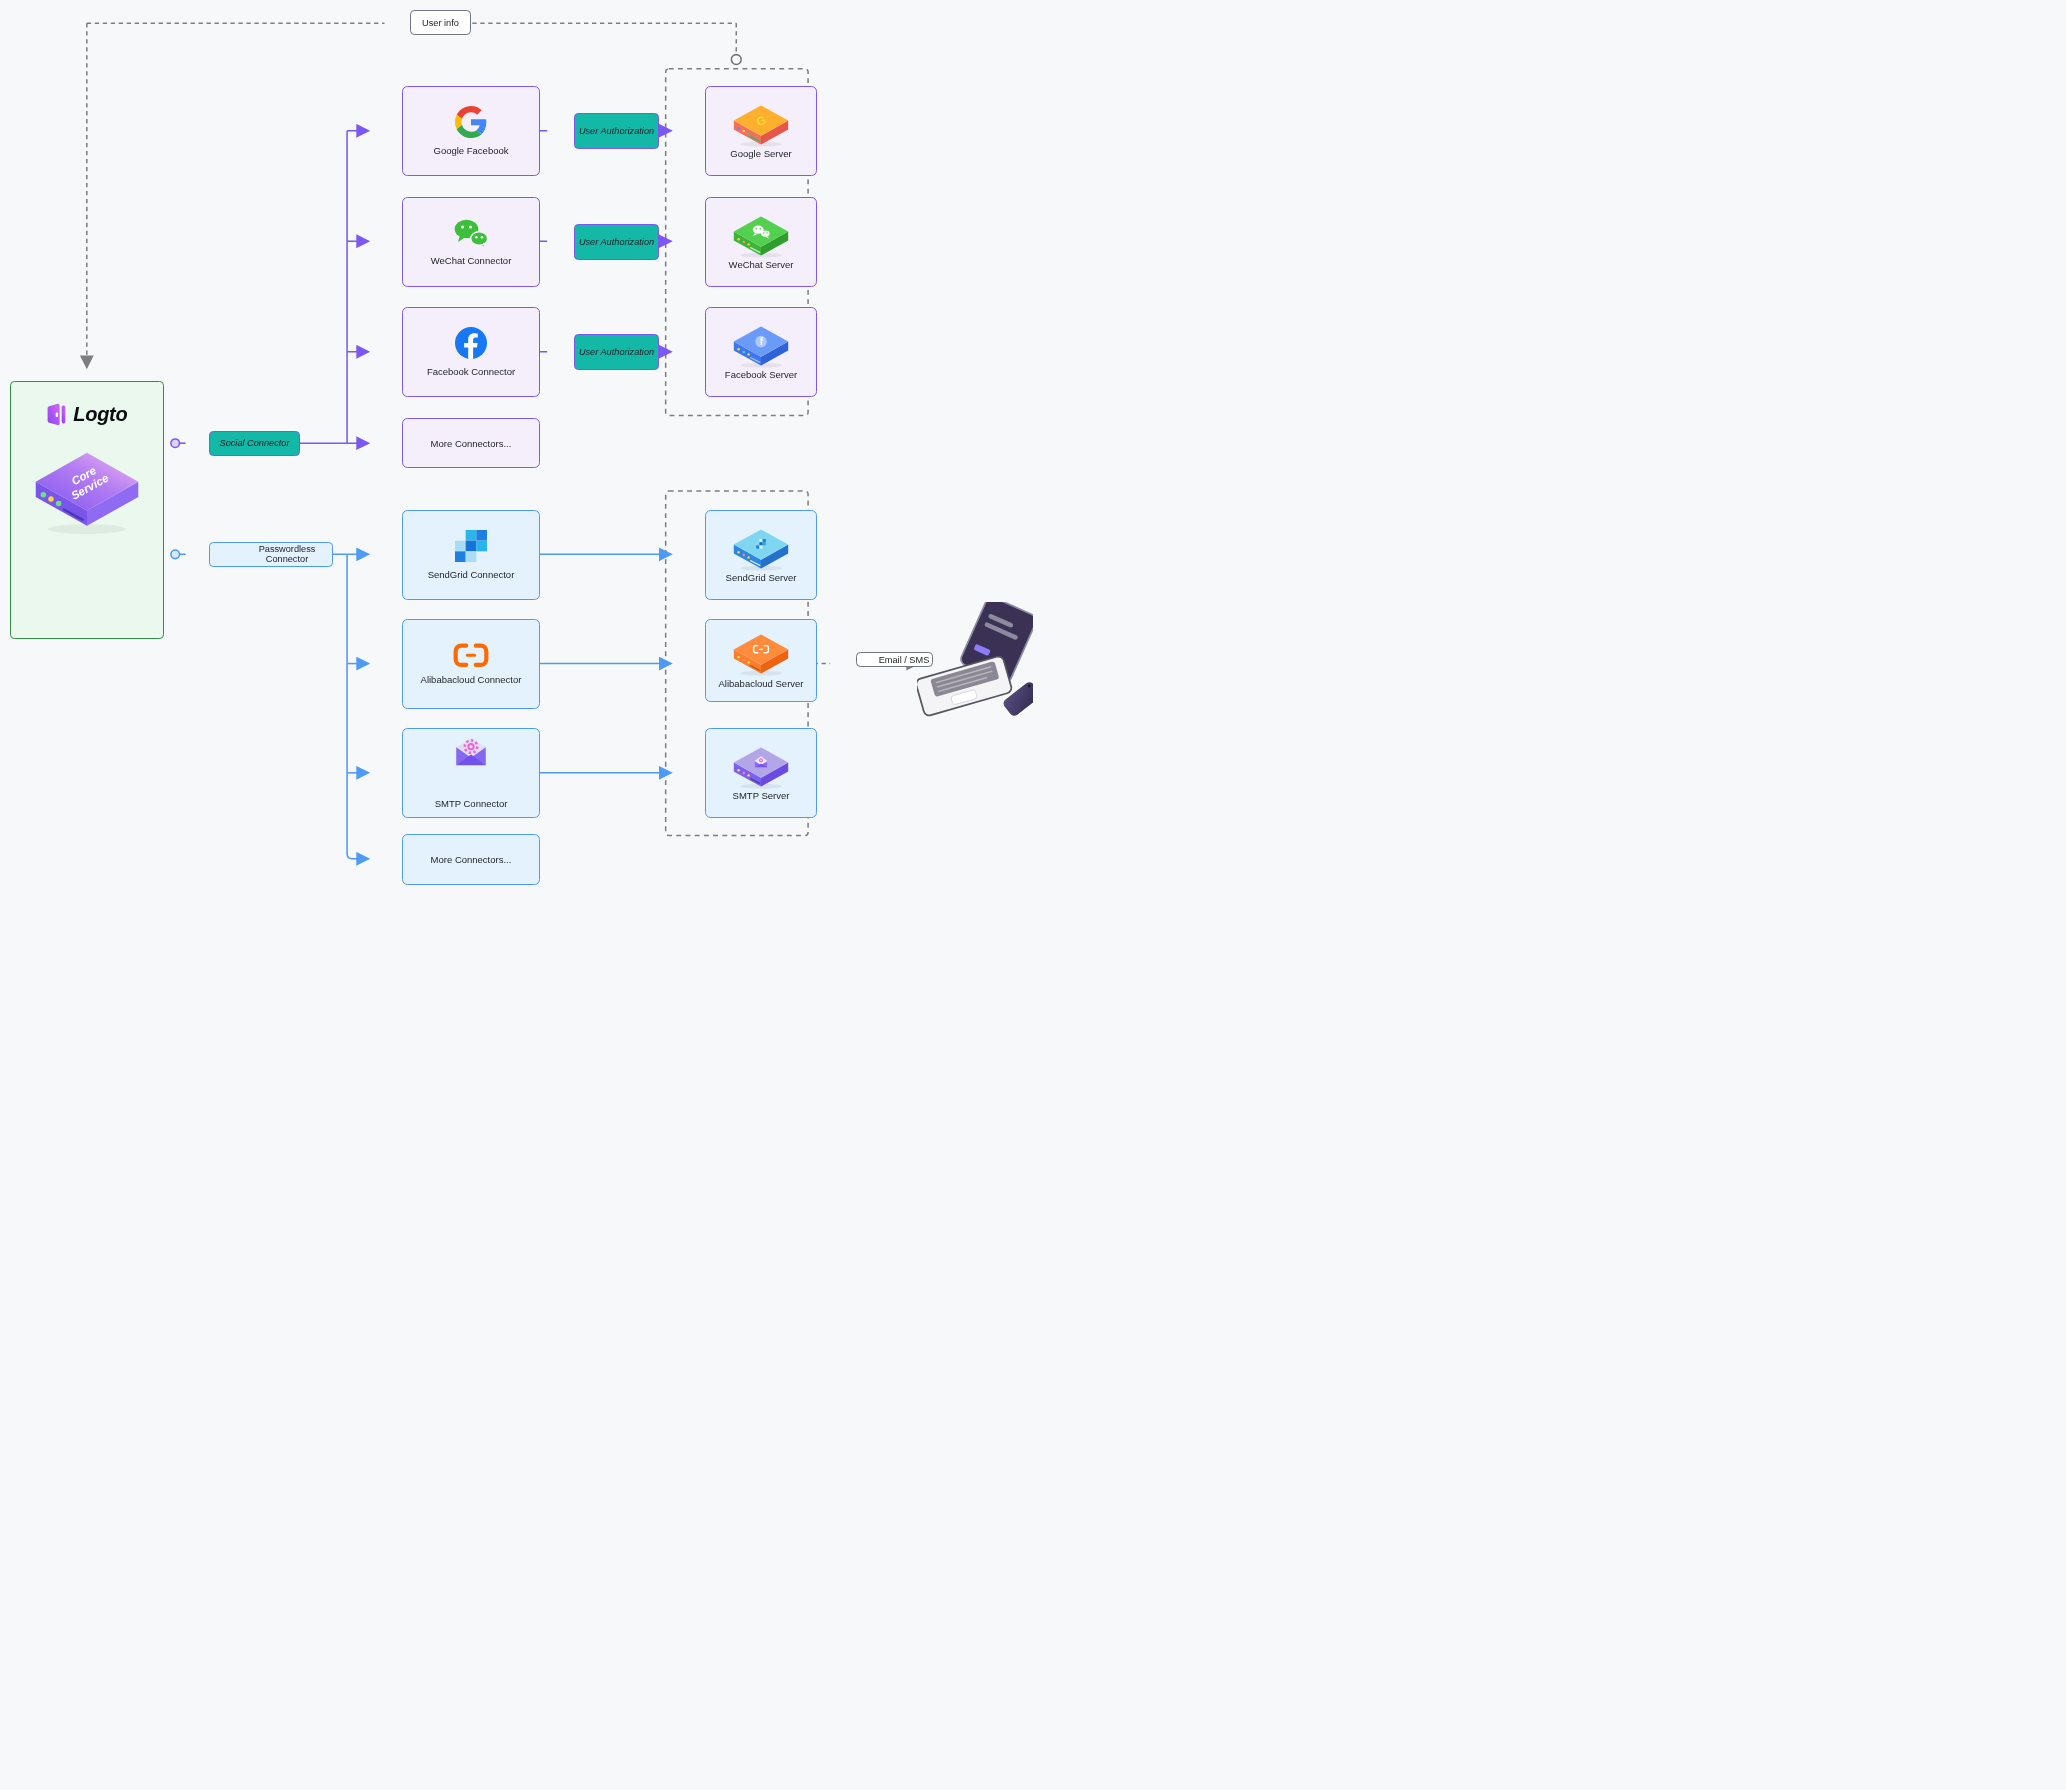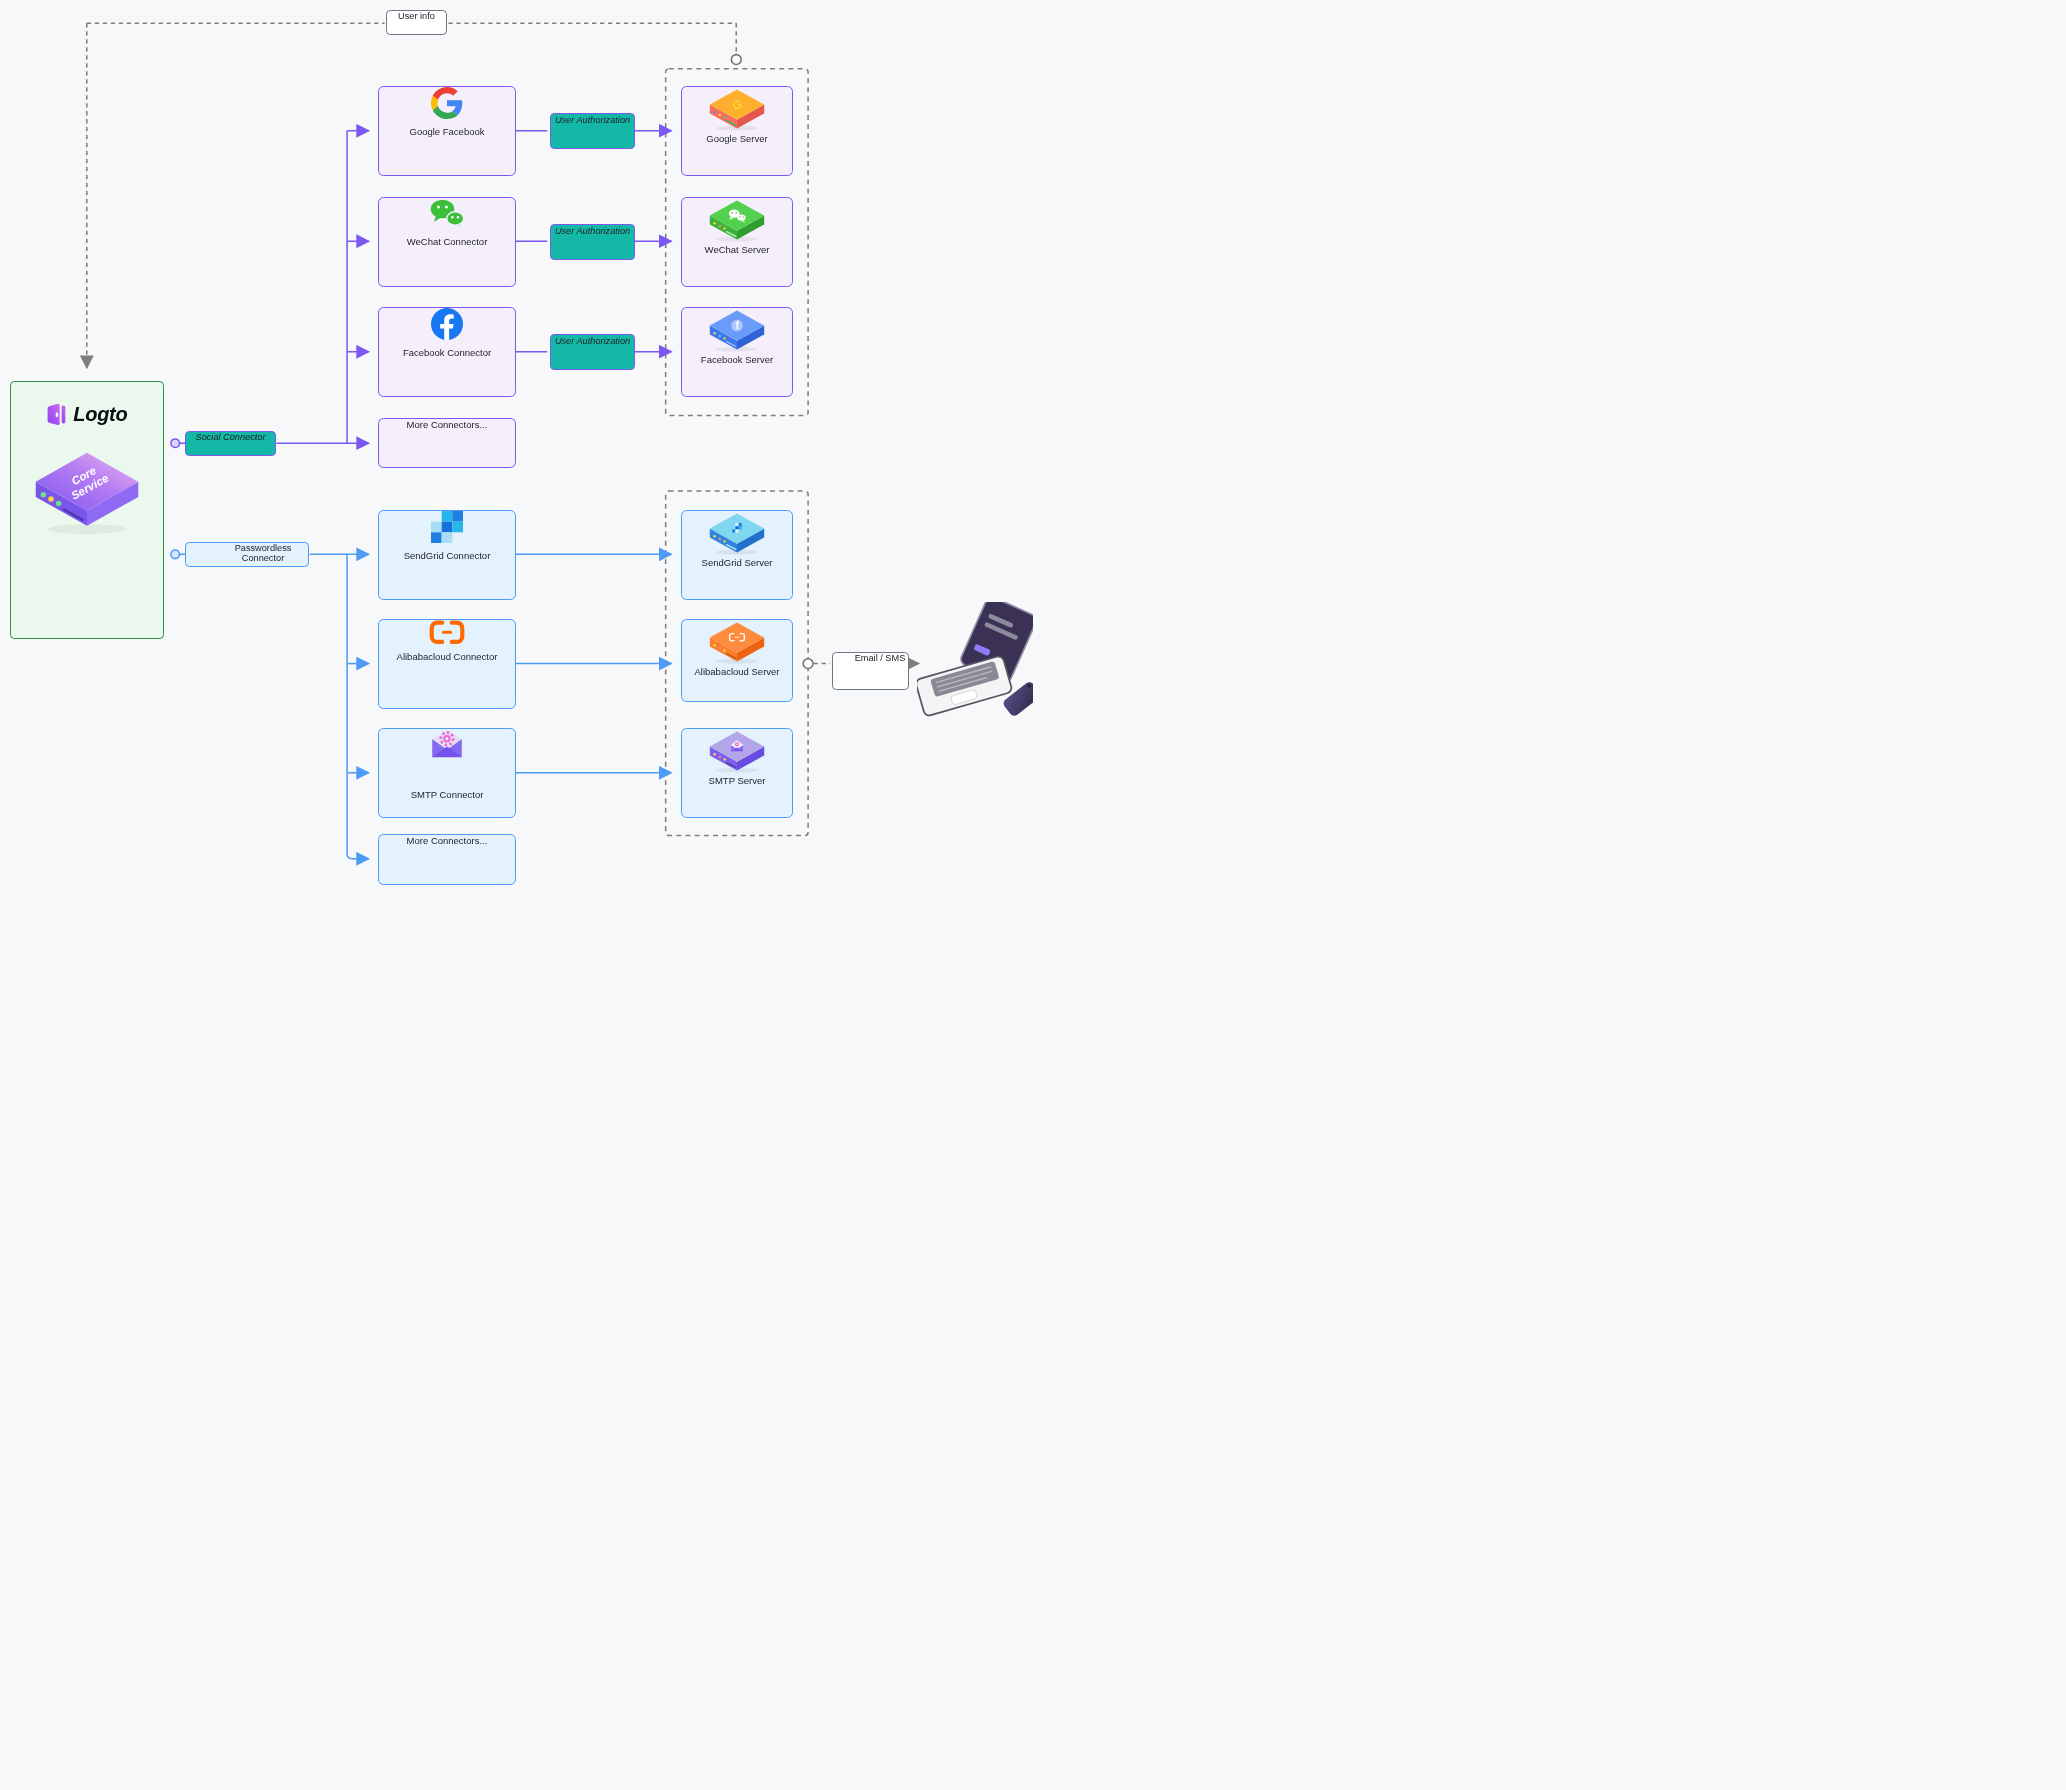--- a/index.html
+++ b/index.html
@@ -3,21 +3,21 @@
 <meta charset="utf-8">
 <style>
   html,body{margin:0;padding:0;background:#f7f8f9;}
   .canvas{
     position:relative;width:1033px;height:895px;background:#f7f8f9;
     font-family:"Liberation Sans",sans-serif;color:#1b1d22;overflow:hidden;
   }
   .wires{position:absolute;left:0;top:0;width:1033px;height:895px;}
   .node,.tag{
     position:absolute;box-sizing:border-box;display:flex;flex-direction:column;
-    align-items:center;text-align:center;
+    align-items:center;justify-content:center;text-align:center;margin-left:24px;
   }
   .node{border-radius:5.5px;}
   .tag{border-radius:4.3px;font-size:9.2px;background:#fff;}
   .social-node{background:#f5effb;border:1.5px solid #7c57f2;}
   .pw-node{background:#e4f2fd;border:1.5px solid #4e9bf5;}
   .social-tag{background:#14b8a6;border:1.2px solid #7c57f2;font-style:italic;}
   .pw-tag{background:#e4f2fd;border:1.2px solid #4e9bf5;}
   .neutral-tag{background:#ffffff;border:1.2px solid #6f7680;}
   .node-label{font-size:9.5px;margin-top:6.8px;color:#23252b;}
   .server .node-label{margin-top:1.8px;}
@@ -345,21 +345,21 @@
       <polygon points="96,40 78,52 96,56" fill="#8a6cf4"></polygon>
       <polygon points="64,56 80,46 96,56" fill="#7856ee"></polygon>
       <circle cx="24" cy="63" r="3" fill="#ffe14d"></circle>
       <circle cx="37" cy="70" r="3" fill="#ff8787"></circle>
       <circle cx="49" cy="76" r="3" fill="#ffe14d"></circle>
       <line x1="54" y1="84" x2="77" y2="96" stroke="#4a3f9e" stroke-width="3" stroke-linecap="round"></line>
     </svg>
     <span class="node-label">SMTP Server</span>
   </div>
 
-  <div class="tag neutral-tag" style="left:832px;top:652px;width:77px;height:38px;padding-left:19px;">
+  <div class="tag neutral-tag" style="left:832px;top:652px;width:77px;height:15px;padding-left:19px;">
     <span>Email / SMS</span>
   </div>
 
   <svg style="position:absolute;left:917px;top:602px;" width="122" height="115" viewBox="0 0 210 200">
     <defs>
       <linearGradient id="phoneG" x1="0" y1="0" x2="1" y2="1">
         <stop offset="0" stop-color="#5a4e86"></stop>
           <stop offset="1" stop-color="#2e2847"></stop>
       </linearGradient>
     </defs>

